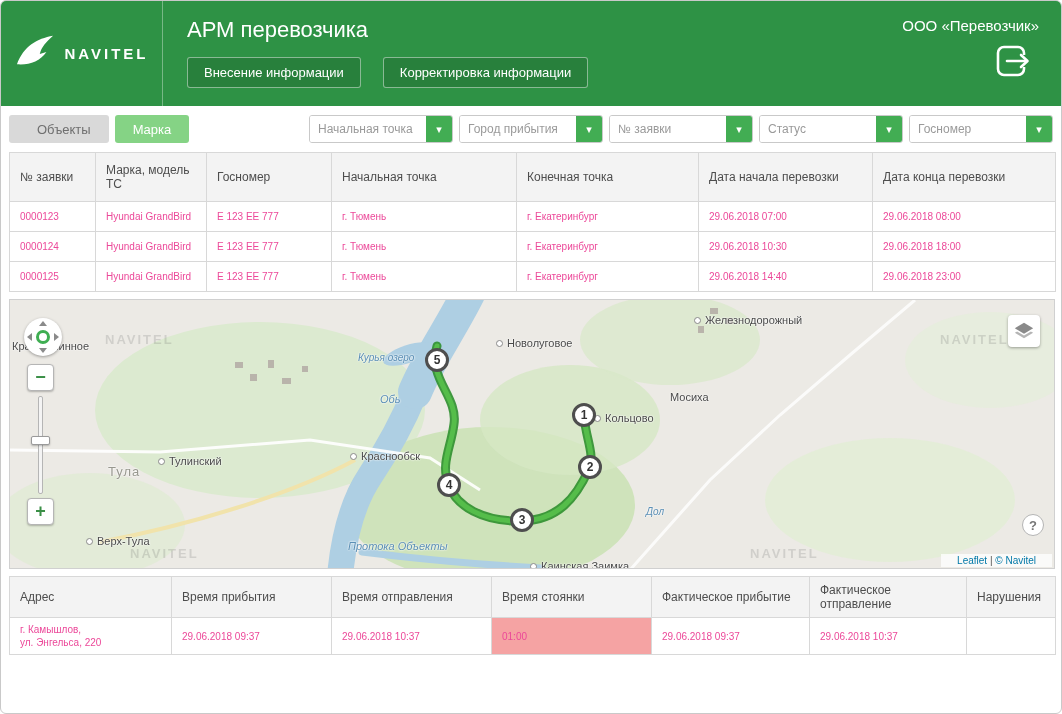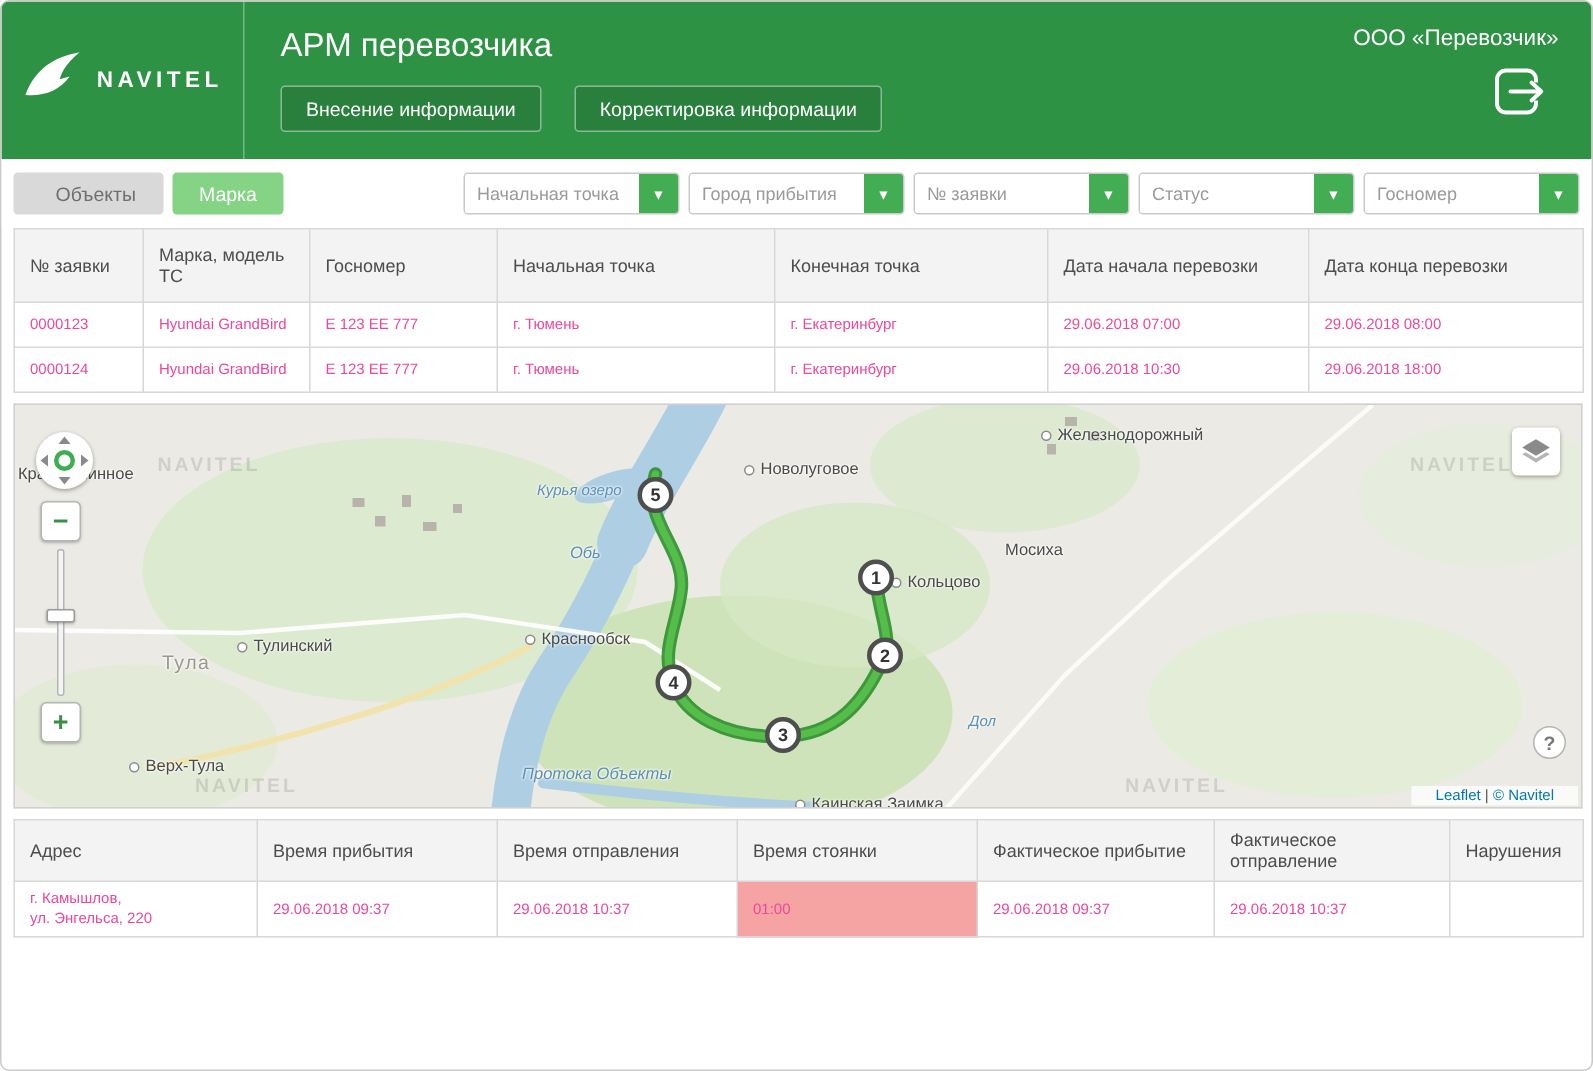--- a/index.html
+++ b/index.html
@@ -248,20 +248,29 @@
         <td>29.06.2018 08:00</td>
       </tr>
       <tr>
         <td>0000124</td>
         <td>Hyundai GrandBird</td>
         <td>Е 123 ЕЕ 777</td>
         <td>г. Тюмень</td>
         <td>г. Екатеринбург</td>
         <td>29.06.2018 10:30</td>
         <td>29.06.2018 18:00</td>
+      </tr>
+      <tr>
+        <td>0000125</td>
+        <td>Hyundai GrandBird</td>
+        <td>Е 123 ЕЕ 777</td>
+        <td>г. Тюмень</td>
+        <td>г. Екатеринбург</td>
+        <td>29.06.2018 14:40</td>
+        <td>29.06.2018 23:00</td>
       </tr>
     </tbody>
   </table>
 
   <div class="map">
     <svg class="map-svg" width="1046" height="270" viewBox="0 0 1046 270">
       <rect width="1046" height="270" fill="#eceae5"></rect>
       <ellipse cx="250" cy="110" rx="165" ry="88" fill="#dcead0"></ellipse>
       <ellipse cx="480" cy="205" rx="145" ry="78" fill="#cfe3bb"></ellipse>
       <ellipse cx="560" cy="120" rx="90" ry="55" fill="#d6e7c4" opacity="0.8"></ellipse>

